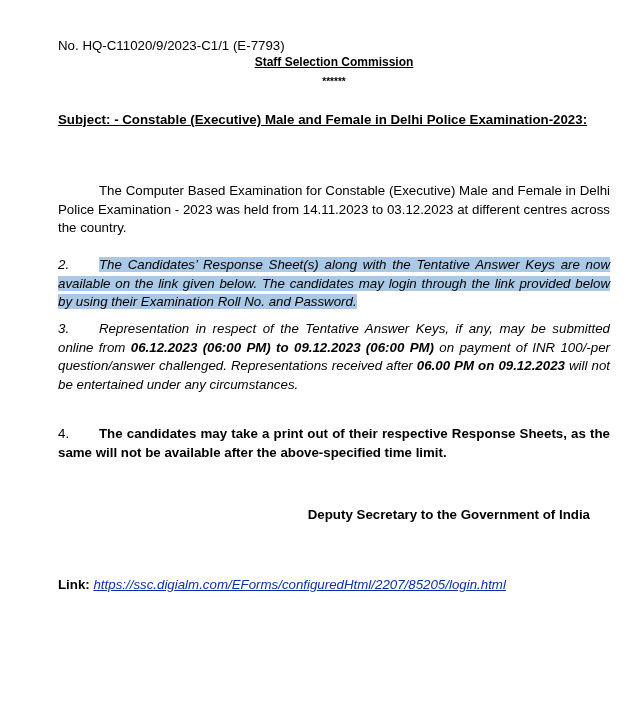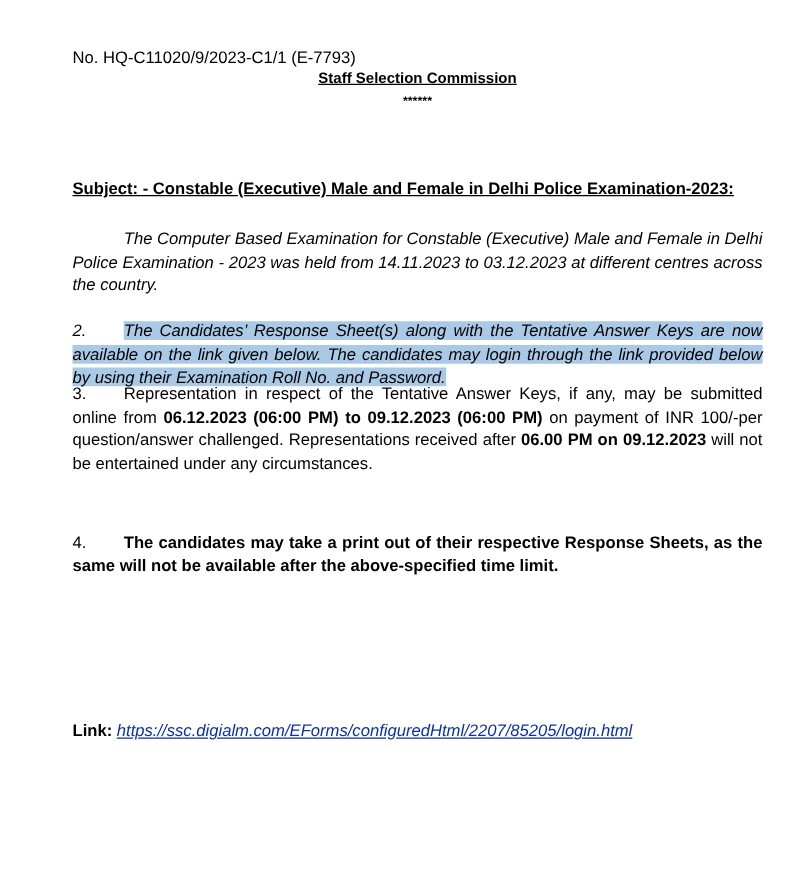--- a/index.html
+++ b/index.html
@@ -3,26 +3,26 @@
   <meta charset="utf-8">
   <style>
     html, body { margin: 0; padding: 0; background: #ffffff; }
     body { width: 629px; height: 711px; position: relative; overflow: hidden;
       font-family: "Liberation Sans", sans-serif; color: #000; font-size: 13.3px; }
     .page { position: absolute; left: 58px; top: 0; width: 552px; }
     .ref { position: absolute; left: 0; top: 38px; width: 552px; text-align: left; font-size: 13.3px; }
     .org { position: absolute; left: 0; top: 55px; width: 552px; text-align: center; font-size: 12px; font-weight: bold; }
     .org span { text-decoration: underline; }
     .stars { position: absolute; left: 0; top: 76px; width: 552px; text-align: center; font-size: 10px; font-weight: bold; }
-    .subject { position: absolute; left: 0; top: 111px; width: 552px; font-weight: bold; text-decoration: underline; line-height: 18px; text-align: justify; text-align-last: left; margin-top: 31px; }
+    .subject { position: absolute; left: 0; top: 111px; width: 552px; font-weight: bold; text-decoration: underline; line-height: 18px; text-align: justify; text-align-last: left; }
     .para { position: absolute; left: 0; width: 552px; line-height: 18.7px; text-align: justify; }
-    .p1 { top: 182px; font-style: italic; }
+    .p1 { top: 182px; }
     .p1 .indent { display: inline-block; width: 41px; }
     .p2 { top: 256px; font-style: italic; }
-    .p3 { top: 306px; }
+    .p3 { top: 320px; font-style: italic; }
     .p4 { top: 425px; font-weight: bold; }
     .num { display: inline-block; width: 41px; font-weight: normal; }
     .hl { background: #a9c9e6; }
     .sig { position: absolute; right: 20px; top: 505px; text-align: right; line-height: 19px; }
     .sig .title { font-weight: bold; }
     .link-row { position: absolute; left: 0; top: 577px; }
     .link-row .lbl { font-weight: bold; }
     .link-row a { color: #1a0dab; color: #0b2fae; text-decoration: underline; font-style: italic; }
     b { font-weight: bold; }
   </style>
@@ -40,19 +40,20 @@
 
   <div class="para p1"><span class="indent"></span><span>The Computer Based Examination for Constable (Executive) Male and Female in Delhi Police Examination - 2023 was held from 14.11.2023 to 03.12.2023 at different centres across the country.</span></div>
 
   <div class="para p2"><span class="num">2.</span><span class="hl">The Candidates’ Response Sheet(s) along with the Tentative Answer Keys are now available on the link given below. The candidates may login through the link provided below by using their Examination Roll No. and Password.</span></div>
 
   <div class="para p3"><span class="num">3.</span><span>Representation in respect of the Tentative Answer Keys, if any, may be submitted online from </span><b>06.12.2023 (06:00 PM) to 09.12.2023 (06:00 PM)</b><span> on payment of INR 100/-per question/answer challenged. Representations received after </span><b>06.00 PM on 09.12.2023</b><span> will not be entertained under any circumstances.</span></div>
 
   <div class="para p4"><span class="num">4.</span><span>The candidates may take a print out of their respective Response Sheets, as the same will not be available after the above-specified time limit.</span></div>
 
   <div class="sig">
+    <div class="title">Deputy Secretary to the Government of India</div>
   </div>
 
   <div class="link-row">
     <span class="lbl">Link:</span>
     <a href="#">https://ssc.digialm.com/EForms/configuredHtml/2207/85205/login.html</a>
   </div>
 </div>
 
 </body></html>

